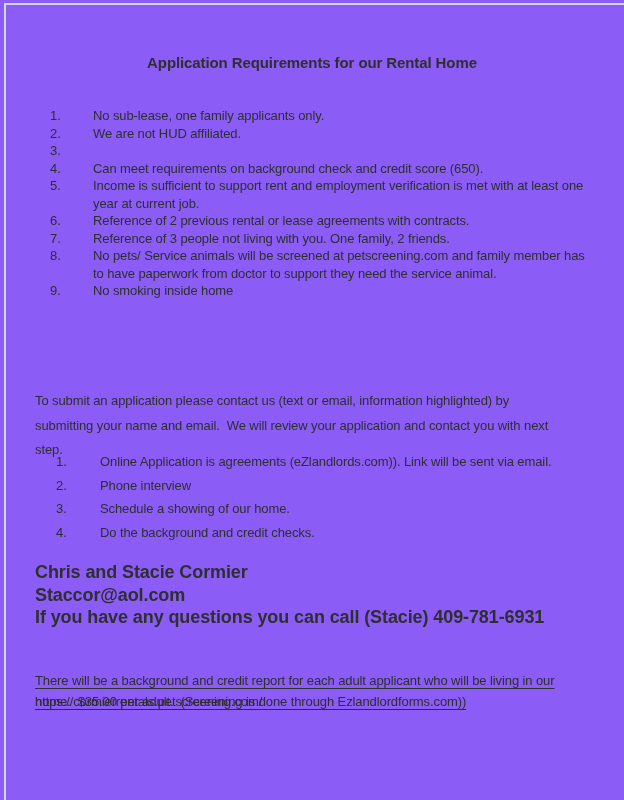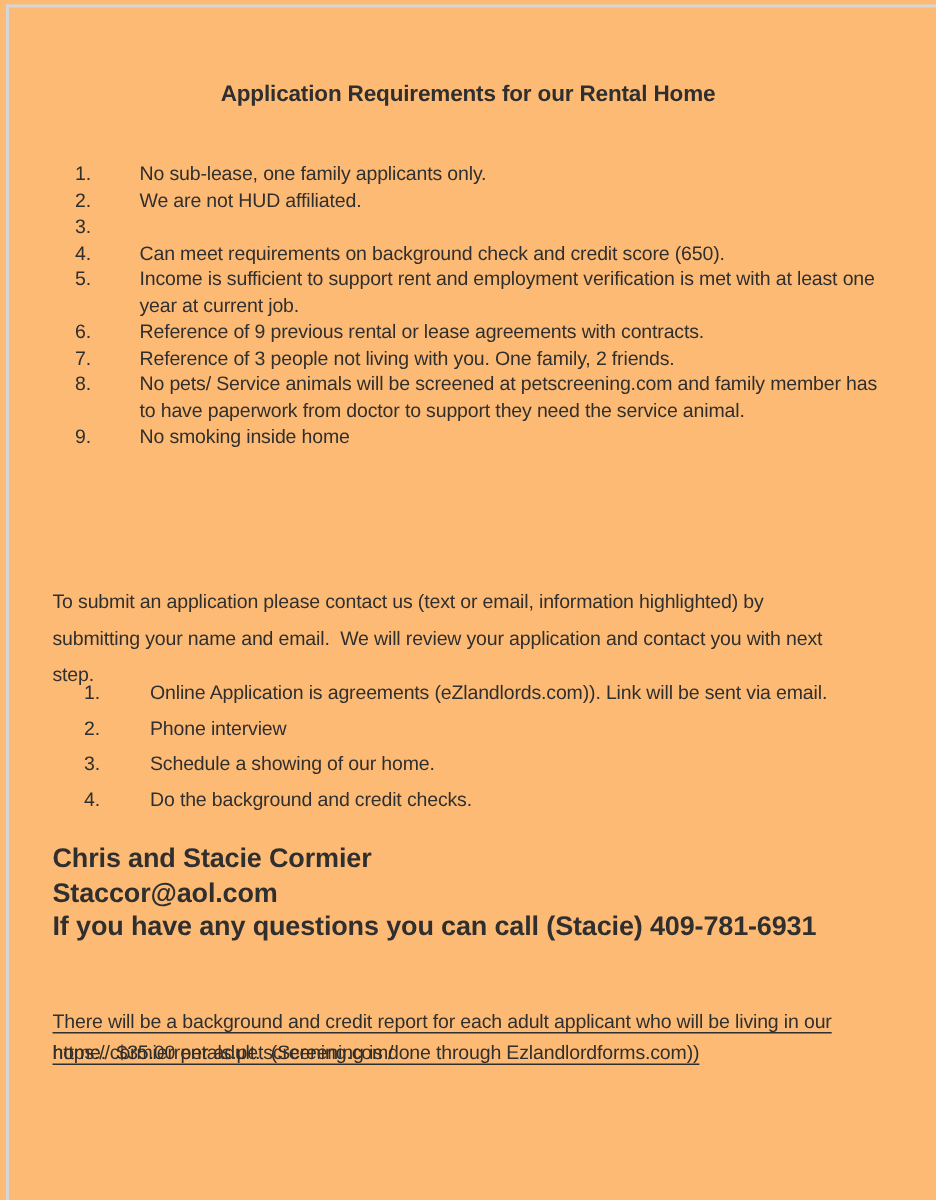--- a/index.html
+++ b/index.html
@@ -1,19 +1,19 @@
 <!DOCTYPE html>
 <html><head>
 <meta charset="utf-8">
 <style>
   html,body{margin:0;padding:0;background:#ffffff;}
   .page{
     position:relative;
     width:624px;height:800px;
-    background:#fdba74;
+    background:#8b5cf6;
     font-family:"Liberation Sans", sans-serif;
     color:#2f2f2f;
     overflow:hidden;
   }
   
   .photo-frame{
     position:absolute;top:3px;left:4px;right:0;bottom:0;
     border-top:2px solid #d6d6d6;
     border-left:2px solid #d6d6d6;
     pointer-events:none;
@@ -82,21 +82,21 @@
       <span class="num">4.</span>
       <span class="txt">Can meet requirements on background check and credit score (650).</span>
     </div>
     <div class="row">
       <span class="num">5.</span>
       <span class="txt">Income is sufficient to support rent and employment verification is met with at least one
 year at current job.</span>
     </div>
     <div class="row">
       <span class="num">6.</span>
-      <span class="txt">Reference of 9 previous rental or lease agreements with contracts.</span>
+      <span class="txt">Reference of 2 previous rental or lease agreements with contracts.</span>
     </div>
     <div class="row">
       <span class="num">7.</span>
       <span class="txt">Reference of 3 people not living with you. One family, 2 friends.</span>
     </div>
     <div class="row">
       <span class="num">8.</span>
       <span class="txt">No pets/ Service animals will be screened at petscreening.com and family member has
 to have paperwork from doctor to support they need the service animal.</span>
     </div>

